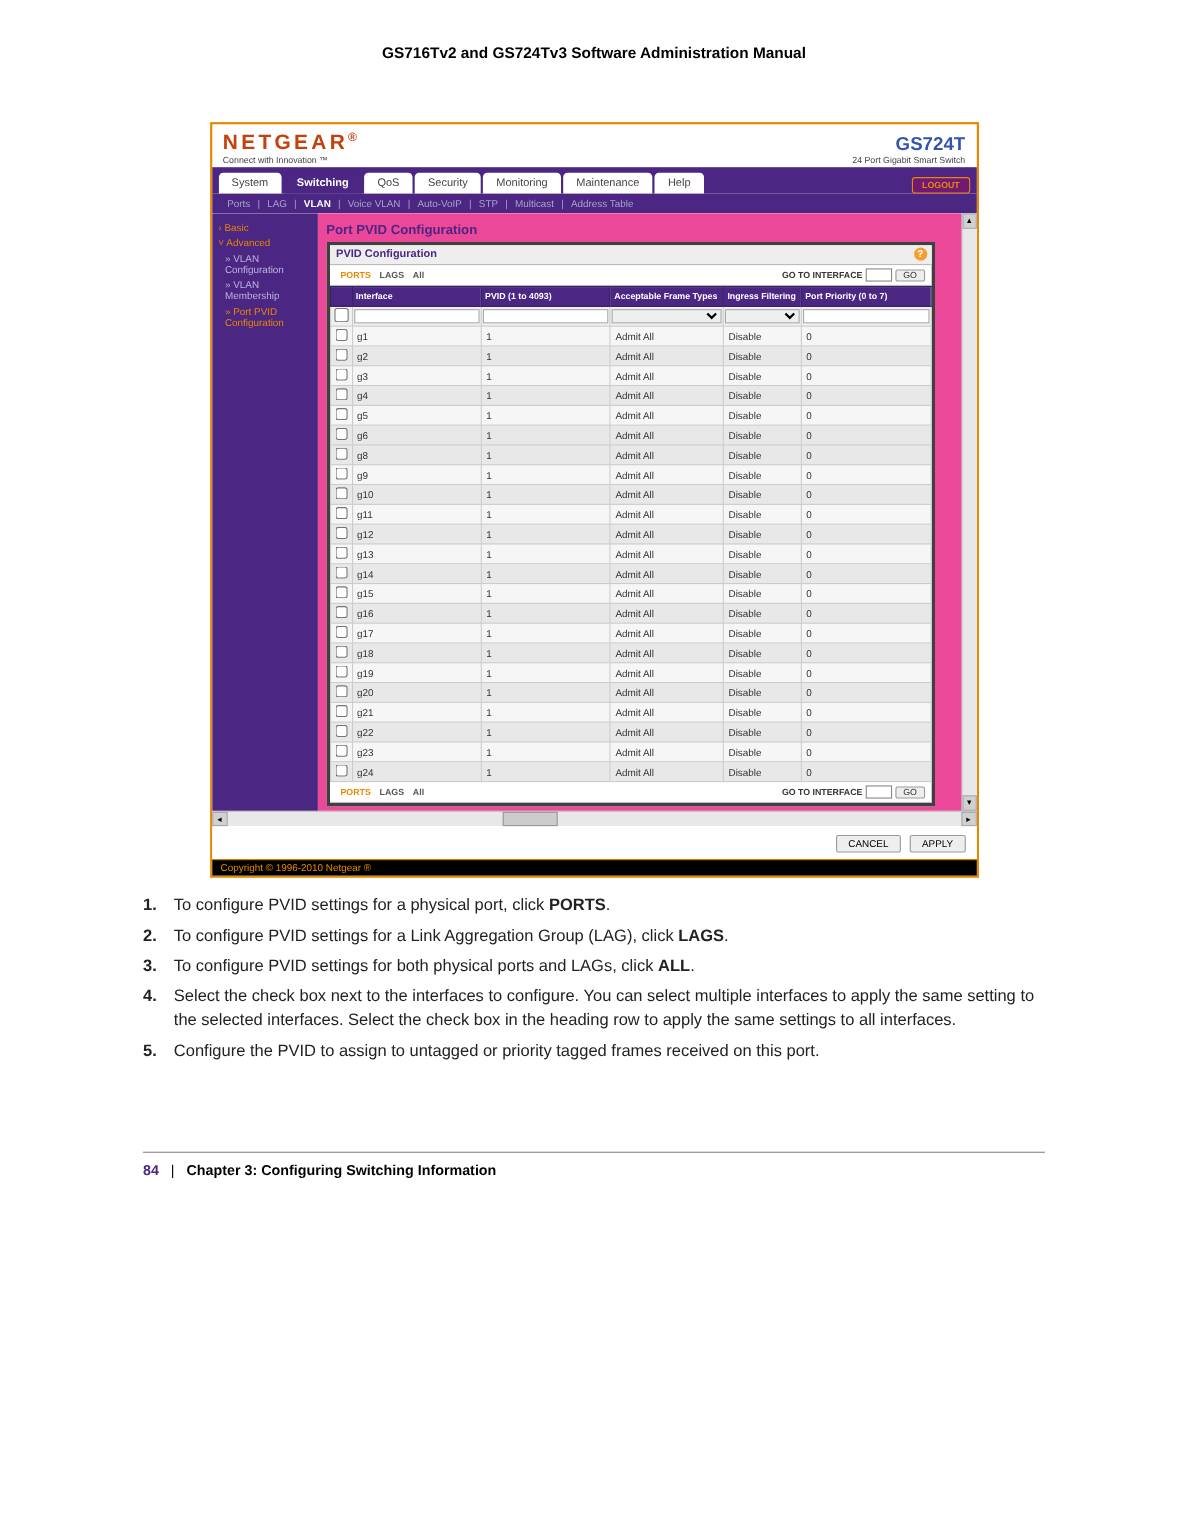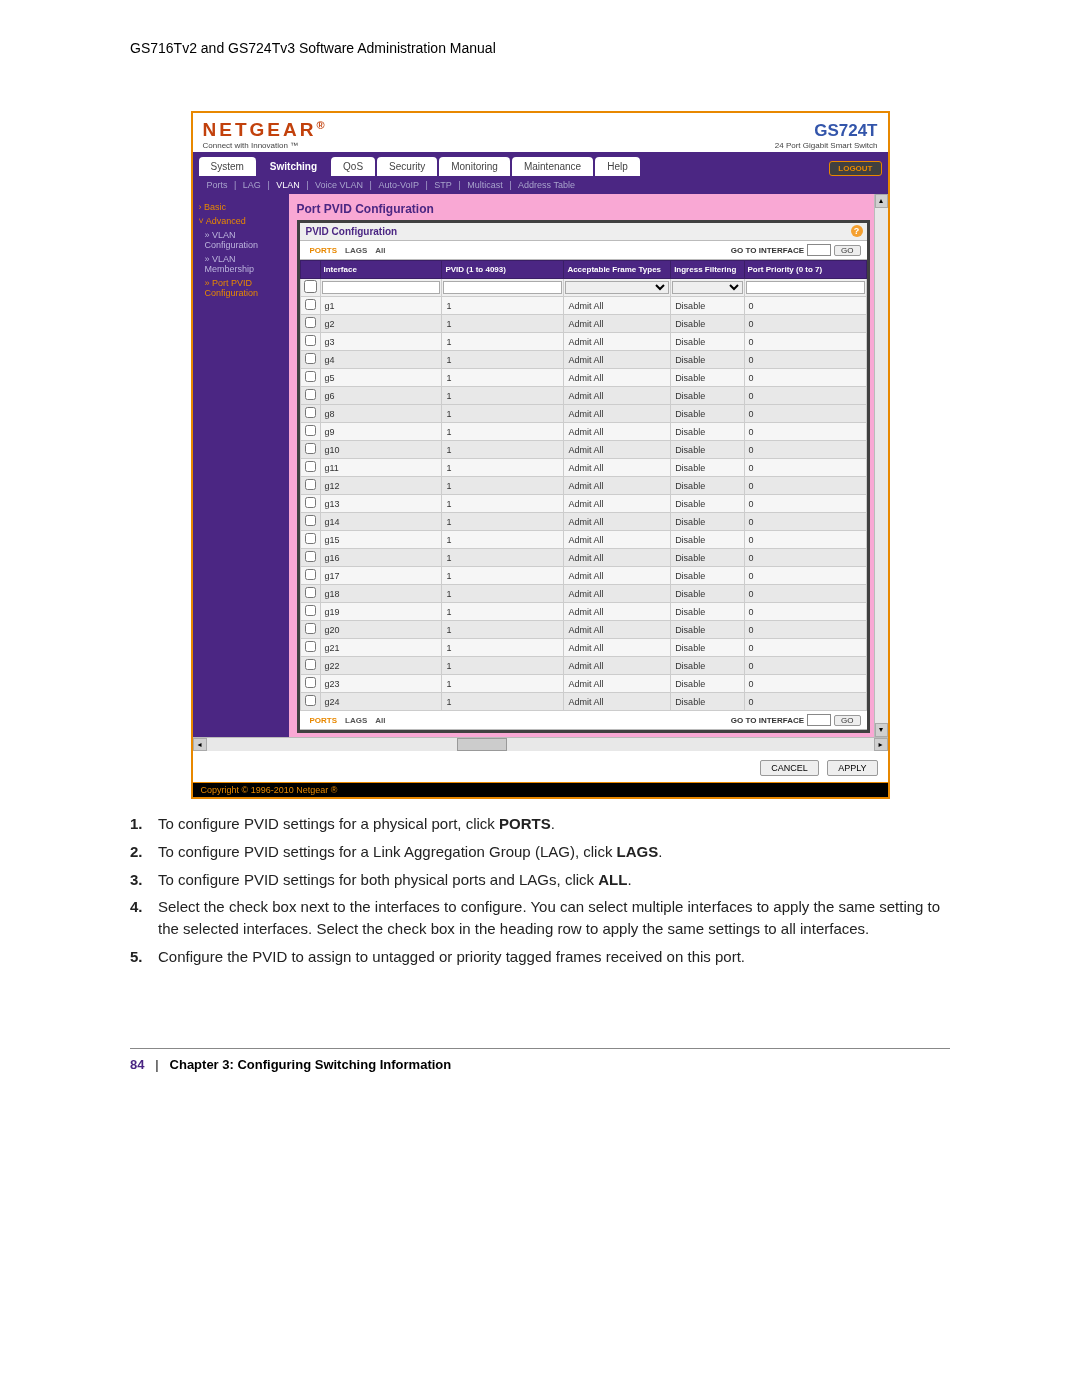--- a/index.html
+++ b/index.html
@@ -1,39 +1,39 @@
 <!DOCTYPE html>
 <html><head>
 <meta charset="utf-8">
 <style>
   * { box-sizing: border-box; margin: 0; padding: 0; }
   body { background: #fff; font-family: Arial, Helvetica, sans-serif; width: 1080px; }
   .page { padding: 40px 130px 40px 130px; }
-  .doc-title { font-size: 14px; font-weight: normal; text-align: left; margin-bottom: 55px; }
+  .doc-title { font-size: 14px; font-weight: bold; text-align: center; margin-bottom: 55px; }
   .app-frame { border: 2px solid #e88800; background: #fff; width: 699px; margin: 0 auto; }
   .hdr-top { display: flex; justify-content: space-between; align-items: flex-end; padding: 6px 10px 2px 10px; }
   .logo { font: bold 19px Arial; color: #c2410c; letter-spacing: 3px; }
   .logo .reg { font-size: 11px; vertical-align: top; letter-spacing: 0; }
   .tagline { font: 8px Arial; color: #444; }
   .prod { text-align: right; }
   .prod .model { color: #3355aa; font: bold 17px Arial; }
   .prod .desc { color: #444; font: 8px Arial; }
   .tabstrip { background: #4b2683; padding: 0 6px; display: flex; align-items: flex-end; height: 24px; }
   .tab { background: #fff; color: #444; font: 10px Arial; padding: 4px 12px; border-radius: 4px 4px 0 0; margin-right: 2px; cursor: pointer; }
   .tab.active { background: #4b2683; color: #fff; font-weight: bold; }
-  .logout { margin-left: auto; background: #404040; color: #e88800; font: bold 8px Arial; padding: 2px 8px; border-radius: 3px; border: 1px solid #e88800; cursor: pointer; }
+  .logout { margin-left: auto; background: #701a75; color: #e88800; font: bold 8px Arial; padding: 2px 8px; border-radius: 3px; border: 1px solid #e88800; cursor: pointer; }
   .subnav { background: #4b2683; color: #a8a3cc; font: 9px Arial; padding: 4px 10px; }
   .subnav span { cursor: pointer; padding: 0 4px; }
-  .subnav span.active { color: #fff; font-weight: normal; }
+  .subnav span.active { color: #fff; font-weight: bold; }
   .body-wrap { display: flex; background: #fff; }
   .sidebar { width: 96px; background: #4b2683; color: #fff; font: 9px Arial; padding: 6px 0 20px 0; }
   .sidebar .cat { padding: 2px 6px; color: #e88800; cursor: pointer; }
   .sidebar .item { padding: 2px 6px 2px 12px; color: #bcb5dd; cursor: pointer; }
   .sidebar .item.active { color: #e88800; }
-  .main { flex: 1; background: #f9a8d4; padding: 4px 4px 4px 8px; position: relative; }
+  .main { flex: 1; background: #ec4899; padding: 4px 24px 4px 8px; position: relative; }
   .main-title { color: #4b2683; font: bold 12px Arial; padding: 4px 0; }
   .conf-box { border: 3px solid #404040; background: #fff; }
   .conf-hdr { background: #eee; border-bottom: 1px solid #bbb; padding: 3px 6px; color: #4b2683; font: bold 10px Arial; position: relative; }
   .help-icon { position: absolute; right: 4px; top: 2px; width: 12px; height: 12px; border-radius: 50%; background: #f4a030; color: #fff; font: bold 9px Arial; text-align: center; line-height: 12px; cursor: pointer; }
   .tabs2 { display: flex; align-items: center; font: 8px Arial; padding: 3px 6px; border-bottom: 1px solid #bbb; }
   .tabs2 .t2 { color: #555; cursor: pointer; padding: 0 4px; font-weight: bold; }
   .tabs2 .t2.active { color: #e88800; }
   .goto { margin-left: auto; font: bold 8px Arial; color: #333; display: flex; align-items: center; gap: 3px; }
   .goto input { width: 24px; height: 12px; border: 1px solid #888; font-size: 8px; }
   .go-btn { background: #eee; border: 1px solid #999; padding: 0 6px; font: 8px Arial; cursor: pointer; border-radius: 2px; }

